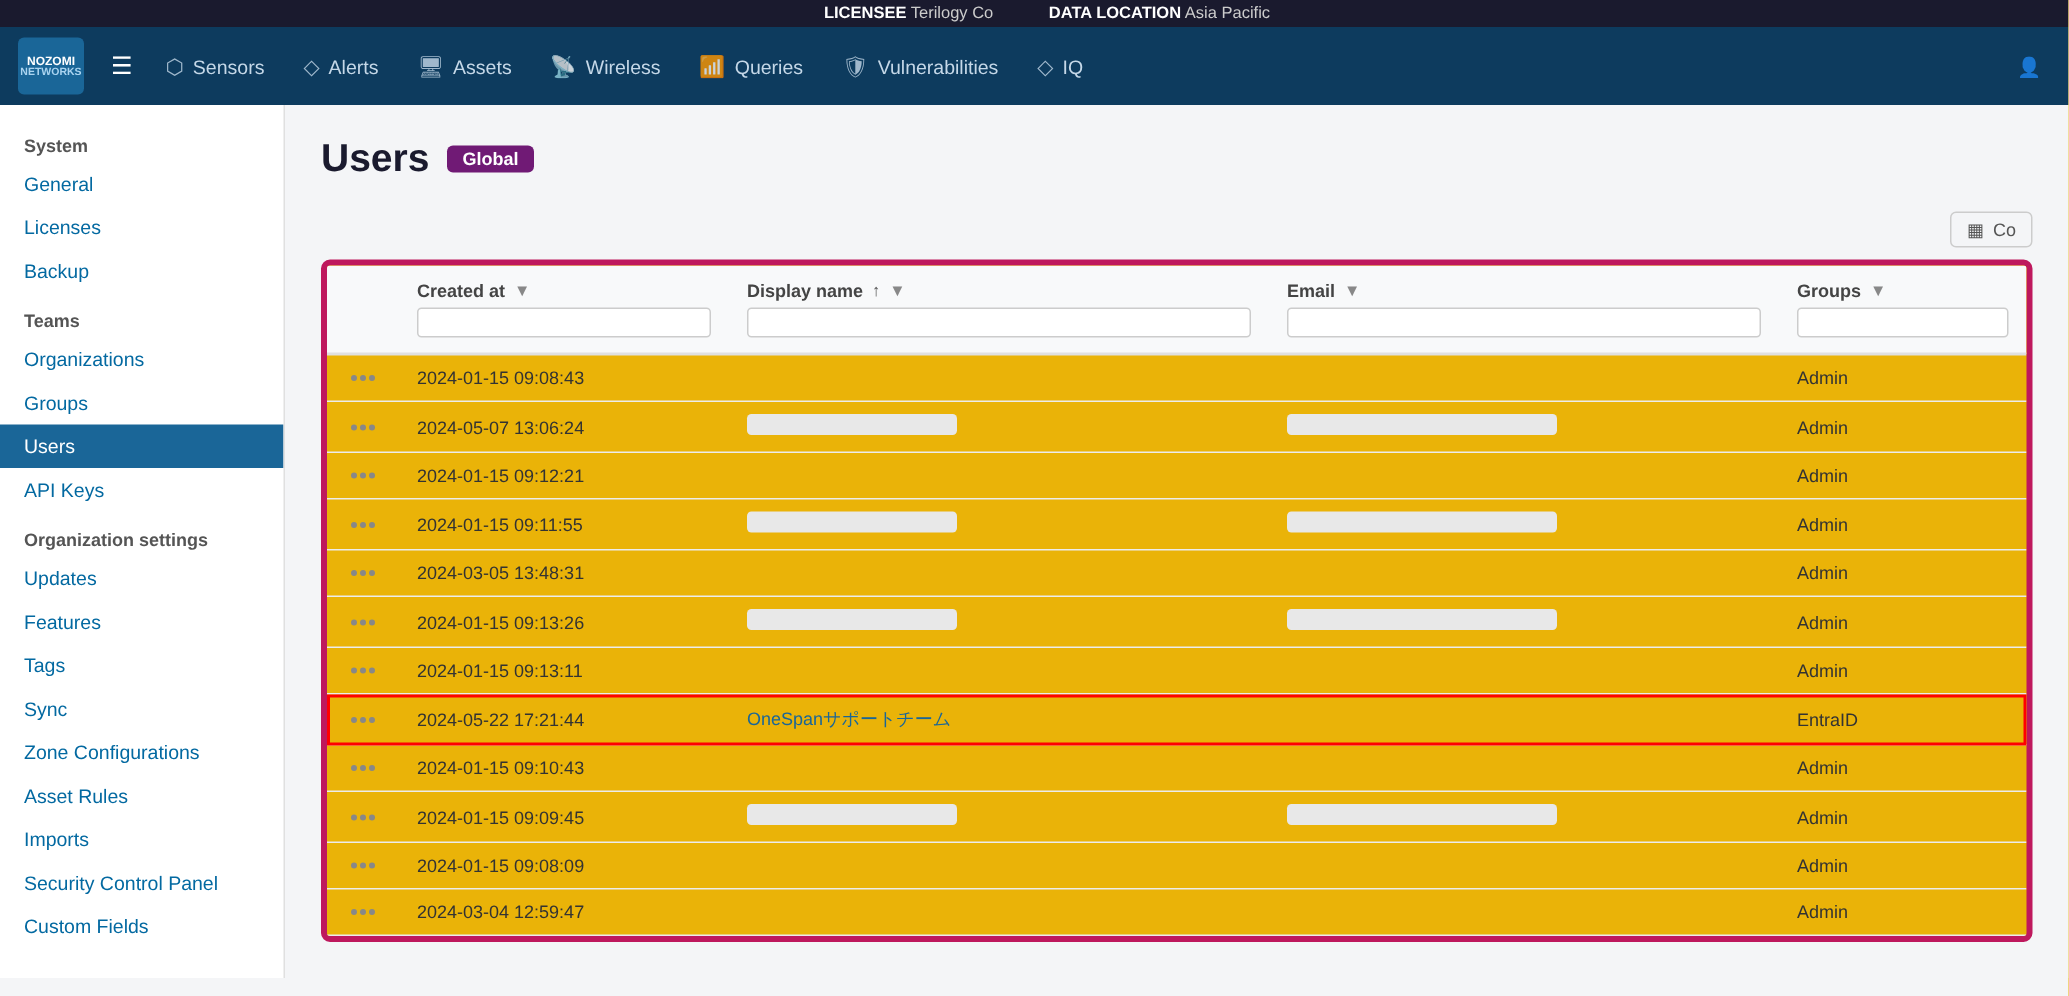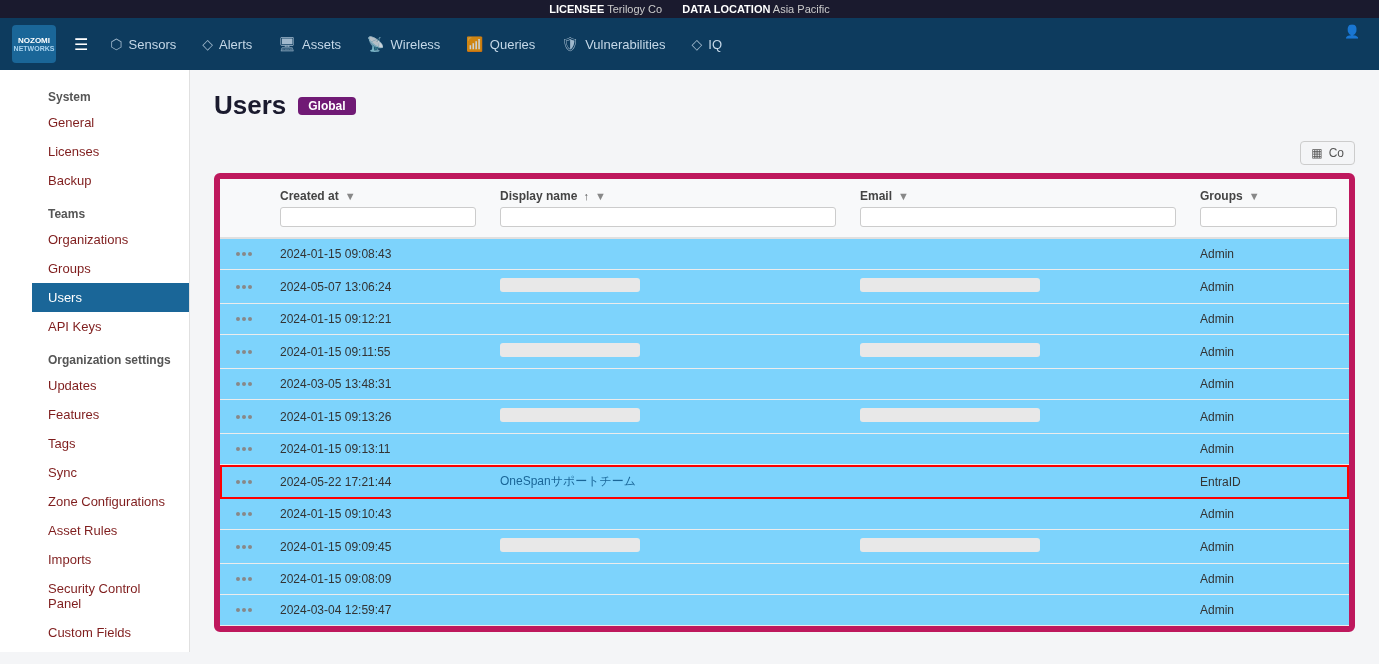--- a/index.html
+++ b/index.html
@@ -10,26 +10,27 @@
       background: #1a1a2e;
       color: #aaa;
       font-size: 11px;
       text-align: center;
       padding: 3px 0;
       display: flex;
       justify-content: center;
       gap: 20px;
     }
     .top-banner span { color: #ccc; }
-    .top-banner strong { color: #fff; }
+    .top-banner strong { color: #fff; margin-left: 17px; }
 
     
     .navbar {
       background: #0d3b5e;
       display: flex;
+      align-items: center;
       padding: 0 12px;
       height: 52px;
       gap: 4px;
     }
     .navbar-logo {
       display: flex;
       align-items: center;
       gap: 8px;
       margin-right: 8px;
     }
@@ -81,33 +82,32 @@
     }
 
     
     .sidebar {
       width: 190px;
       background: #fff;
       border-right: 1px solid #e0e0e0;
       overflow-y: auto;
       flex-shrink: 0;
       padding-top: 8px;
-      padding-left: 32px;
     }
     .sidebar-section-title {
       font-size: 12px;
       font-weight: 700;
       color: #555;
       padding: 12px 16px 4px 16px;
       text-transform: none;
     }
     .sidebar-item {
       padding: 7px 16px;
       cursor: pointer;
-      color: #7f1d1d;
+      color: #0369a1;
       font-size: 13px;
       border-radius: 0;
     }
     .sidebar-item.active {
       background: #1a6698;
       color: white;
     }
 
     
     .main-content {
@@ -152,24 +152,24 @@
       border: 1px solid #ccc;
       border-radius: 4px;
       padding: 4px 10px;
       cursor: pointer;
       color: #555;
       font-size: 12px;
     }
 
     
     .table-container {
-      background: #7dd3fc;
+      background: #eab308;
       border-radius: 6px;
       overflow: hidden;
-      border: 6px solid #be185d;
+      border: 4px solid #be185d;
     }
     table {
       width: 100%;
       border-collapse: collapse;
     }
     thead tr {
       background: #f8f9fa;
       border-bottom: 2px solid #e0e0e0;
     }
     thead th {

